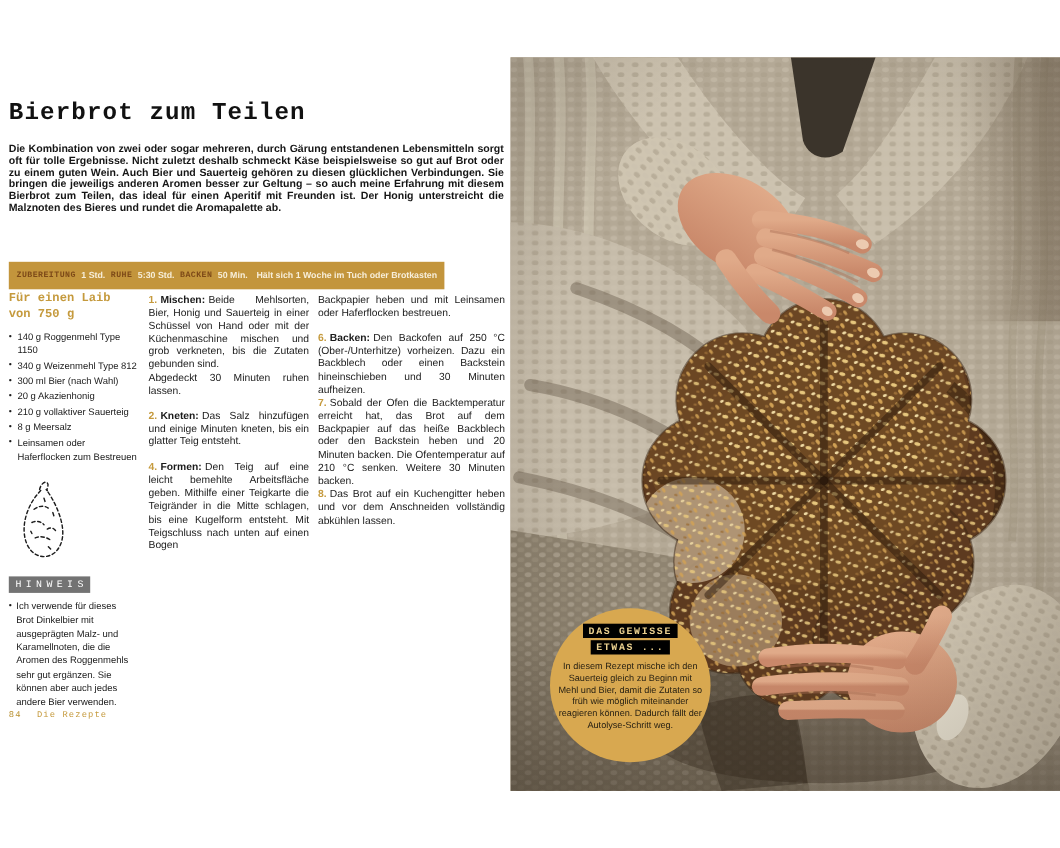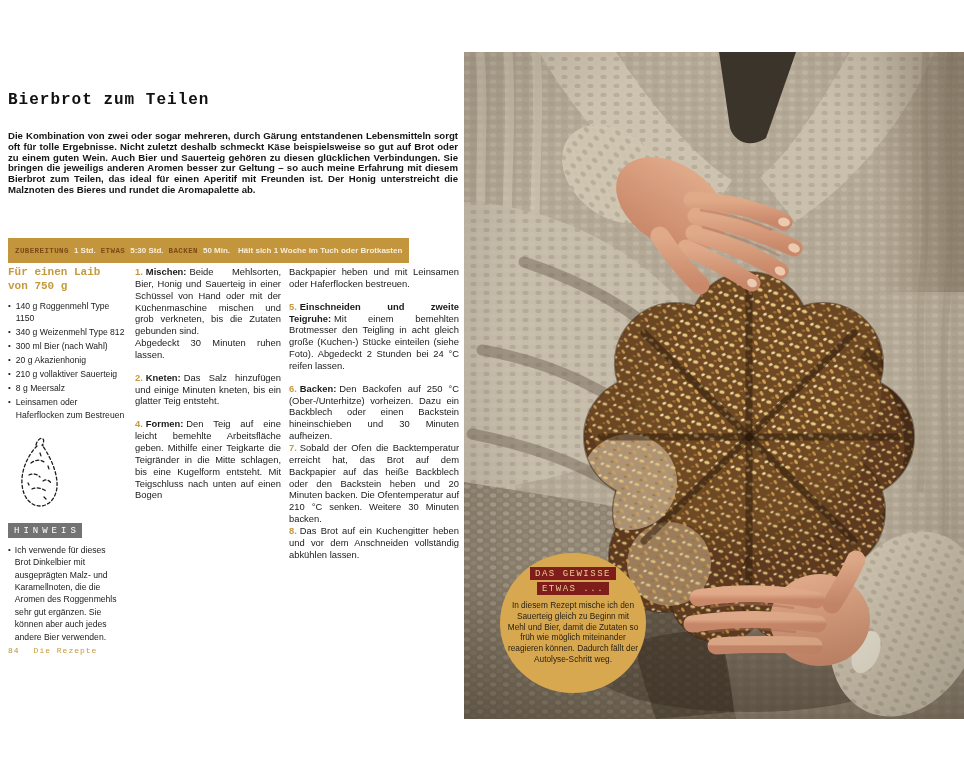--- a/index.html
+++ b/index.html
@@ -1,20 +1,20 @@
 <!DOCTYPE html>
 <html lang="de"><head>
 <meta charset="utf-8">
 <style>
   html,body{margin:0;padding:0;background:#ffffff;}
   .page{position:relative;width:964px;height:771px;background:#fff;overflow:hidden;
         font-family:"Liberation Sans",sans-serif;color:#1a1a1a;}
   
   .title{position:absolute;left:8px;top:92px;margin:0;
-         font-family:"Liberation Mono",monospace;font-weight:700;font-size:16px;
+         font-family:"Liberation Mono",monospace;font-weight:700;font-size:22px;
          letter-spacing:1px;color:#111;line-height:1;}
   .intro{position:absolute;left:8px;top:131px;width:450px;margin:0;
          font-size:9.6px;font-weight:700;line-height:1.13;text-align:justify;color:#151515;}
   .infobar{position:absolute;left:8px;top:238px;height:25px;display:flex;align-items:center;
            gap:5px;background:#c3953c;padding:0 7px;white-space:nowrap;}
   .ib-label{font-family:"Liberation Mono",monospace;font-weight:700;font-size:7.5px;
             color:#7d4a18;letter-spacing:.4px;}
   .ib-val,.ib-note{font-size:8px;font-weight:700;color:#f7eed9;}
   .ib-note{margin-left:3px;}
   .cols{position:absolute;left:8px;top:265px;width:450px;height:400px;}
@@ -41,38 +41,38 @@
   .stext{white-space:pre-line;}
   .footer{position:absolute;left:8px;top:646px;font-family:"Liberation Mono",monospace;
           font-size:8px;letter-spacing:1px;color:#c59a3d;}
   .footer .pnum{color:#b8902f;margin-right:14px;}
   
   .photo{position:absolute;left:464px;top:52px;width:500px;height:667px;overflow:hidden;
          background:#b4a996;}
   .badge{position:absolute;left:36px;top:501px;width:146px;height:140px;border-radius:50%;
          background:#d8a850;display:flex;flex-direction:column;align-items:center;
          justify-content:flex-start;padding-top:13px;box-sizing:border-box;}
-  .badge-tag{background:#7f1d1d;color:#ead08f;font-family:"Liberation Mono",monospace;
-             font-weight:400;font-size:9px;letter-spacing:1.5px;padding:2px 5px 1px;margin:1px 0;}
+  .badge-tag{background:#000000;color:#ead08f;font-family:"Liberation Mono",monospace;
+             font-weight:700;font-size:9px;letter-spacing:1.5px;padding:2px 5px 1px;margin:1px 0;}
   .badge p{margin:4px 0 4px;width:132px;font-size:8.3px;line-height:1.3;text-align:center;
            color:#241e12;}
 </style>
 </head>
 <body>
 
 <div class="page">
 
   <h1 class="title">Bierbrot zum Teilen</h1>
 
   <p class="intro">Die Kombination von zwei oder sogar mehreren, durch Gärung entstandenen Lebensmitteln sorgt oft für tolle Ergebnisse. Nicht zuletzt deshalb schmeckt Käse beispielsweise so gut auf Brot oder zu einem guten Wein. Auch Bier und Sauerteig gehören zu diesen glücklichen Verbindungen. Sie bringen die jeweiligs anderen Aromen besser zur Geltung – so auch meine Erfahrung mit diesem Bierbrot zum Teilen, das ideal für einen Aperitif mit Freunden ist. Der Honig unterstreicht die Malznoten des Bieres und rundet die Aromapalette ab.</p>
 
   <div class="infobar">
     <span class="ib-label">ZUBEREITUNG</span>
     <span class="ib-val">1 Std.</span>
-    <span class="ib-label">ETWAS</span>
+    <span class="ib-label">RUHE</span>
     <span class="ib-val">5:30 Std.</span>
     <span class="ib-label">BACKEN</span>
     <span class="ib-val">50 Min.</span>
     <span class="ib-note">Hält sich 1 Woche im Tuch oder Brotkasten</span>
   </div>
 
   <div class="cols">
 
     <div class="ingcol">
       <h2 class="ing-h">Für einen Laib
@@ -131,21 +131,20 @@
 
     <div class="stepcol sc1">
       <p class="step"><span class="num">1.</span><b>Mischen:</b><span class="stext">Beide Mehlsorten, Bier, Honig und Sauerteig in einer Schüssel von Hand oder mit der Küchenmaschine mischen und grob verkneten, bis die Zutaten gebunden sind.
 Abgedeckt 30 Minuten ruhen lassen.</span></p>
       <p class="step"><span class="num">2.</span><b>Kneten:</b><span class="stext">Das Salz hinzufügen und einige Minuten kneten, bis ein glatter Teig entsteht.</span></p>
       <p class="step"><span class="num">4.</span><b>Formen:</b><span class="stext">Den Teig auf eine leicht bemehlte Arbeitsfläche geben. Mithilfe einer Teigkarte die Teigränder in die Mitte schlagen, bis eine Kugelform entsteht. Mit Teigschluss nach unten auf einen Bogen</span></p>
     </div>
 
     <div class="stepcol sc2">
       <p class="step"><span class="num"></span><b></b><span class="stext">Backpapier heben und mit Leinsamen oder Haferflocken bestreuen.</span></p>
-      <p class="step"><span class="num">5.</span><b>Einschneiden und zweite Teigruhe:</b><span class="stext">Mit einem bemehlten Brotmesser den Teigling in acht gleich große (Kuchen-) Stücke einteilen (siehe Foto). Abgedeckt 2 Stunden bei 24 °C reifen lassen.</span></p>
       <p class="step m0"><span class="num">6.</span><b>Backen:</b><span class="stext">Den Backofen auf 250 °C (Ober-/Unterhitze) vorheizen. Dazu ein Backblech oder einen Backstein hineinschieben und 30 Minuten aufheizen.</span></p>
       <p class="step m0"><span class="num">7.</span><b></b><span class="stext">Sobald der Ofen die Backtemperatur erreicht hat, das Brot auf dem Backpapier auf das heiße Backblech oder den Backstein heben und 20 Minuten backen. Die Ofentemperatur auf 210 °C senken. Weitere 30 Minuten backen.</span></p>
       <p class="step m0"><span class="num">8.</span><b></b><span class="stext">Das Brot auf ein Kuchengitter heben und vor dem Anschneiden vollständig abkühlen lassen.</span></p>
     </div>
   </div>
 
   <div class="footer">
     <span class="pnum">84</span><span>Die Rezepte</span>
   </div>
 

